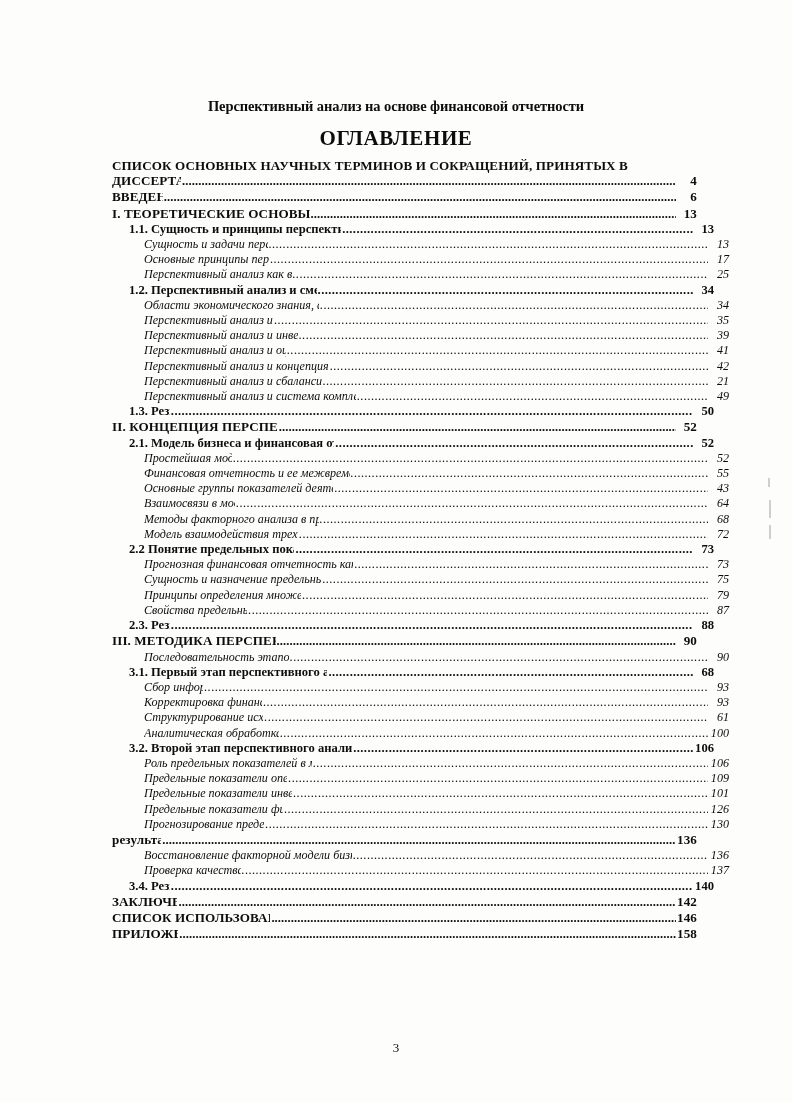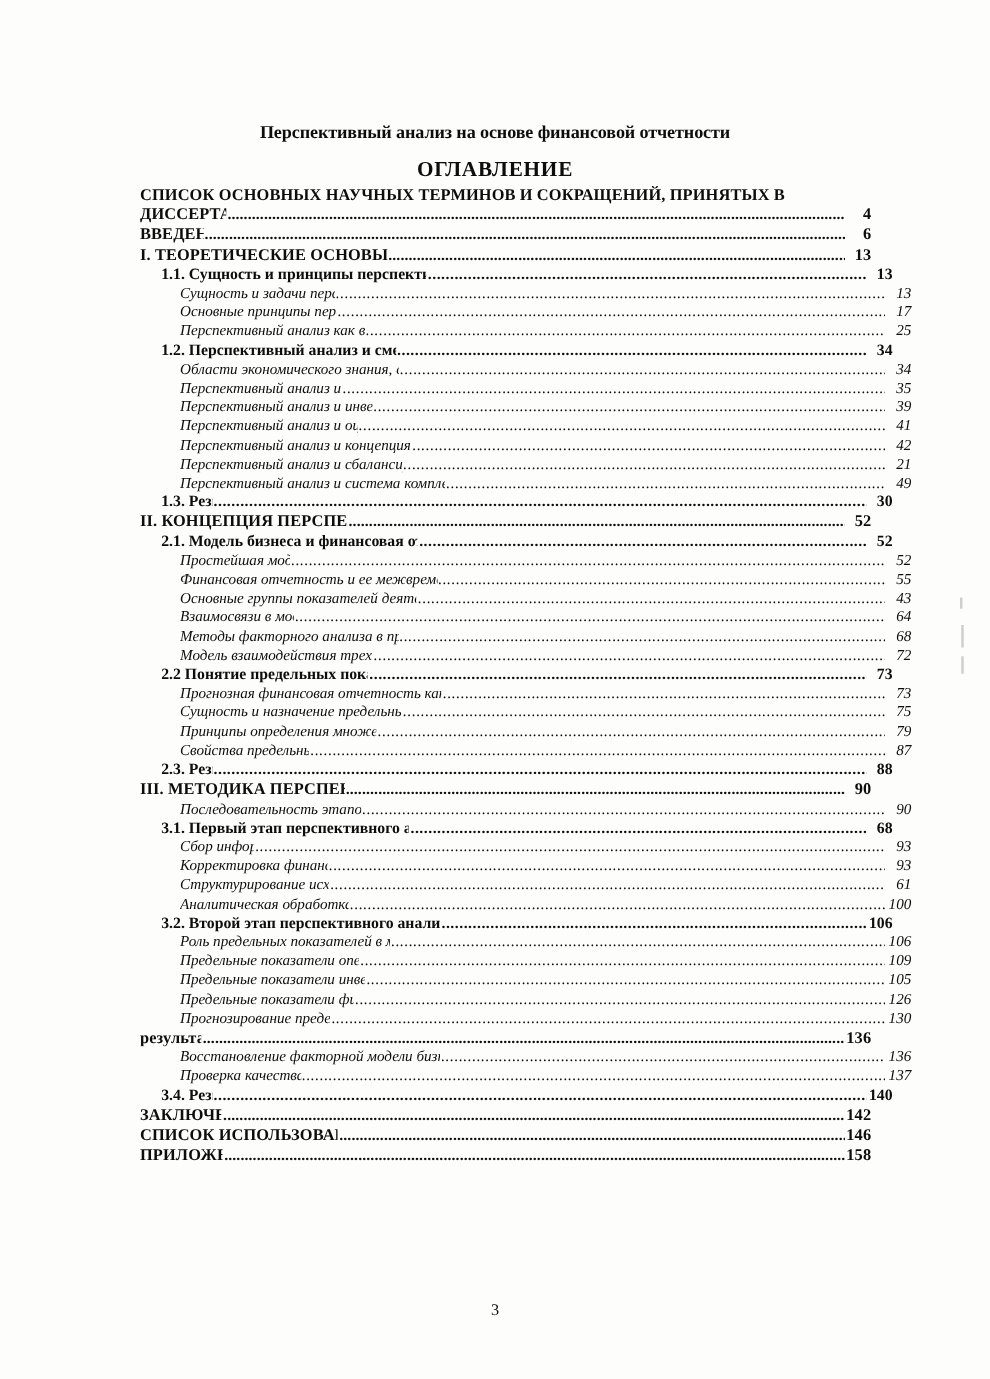--- a/index.html
+++ b/index.html
@@ -32,28 +32,28 @@
     font-weight: bold;
     letter-spacing: -0.1px;
   }
 
   .toc-heading {
     position: absolute;
     top: 126px;
     left: 0;
     width: 792px;
     text-align: center;
-    font-size: 17px;
+    font-size: 21px;
     font-weight: bold;
     letter-spacing: 0.6px;
   }
 
   .toc {
     position: absolute;
-    top: 148px;
+    top: 158px;
     left: 112px;
     width: 585px;
   }
 
   
   .entry {
     display: flex;
     align-items: baseline;
     width: 100%;
     line-height: 15.2px;
@@ -212,21 +212,21 @@
         <span class="pnum">21</span>
       </div>
       <div class="entry lvl2">
         <span class="label">Перспективный анализ и система комплексного экономического анализа (КЭА) Шеремета А.Д.</span>
         <span class="leader"></span>
         <span class="pnum">49</span>
       </div>
       <div class="entry lvl1">
         <span class="label">1.3. Резюме</span>
         <span class="leader"></span>
-        <span class="pnum">30</span>
+        <span class="pnum">50</span>
       </div>
       <div class="entry lvl0">
         <span class="label">II. КОНЦЕПЦИЯ ПЕРСПЕКТИВНОГО АНАЛИЗА</span>
         <span class="leader"></span>
         <span class="pnum">52</span>
       </div>
       <div class="entry lvl1">
         <span class="label">2.1. Модель бизнеса и финансовая отчетность как основа перспективного анализа</span>
         <span class="leader"></span>
         <span class="pnum">52</span>
@@ -337,21 +337,21 @@
         <span class="pnum">106</span>
       </div>
       <div class="entry lvl2">
         <span class="label">Предельные показатели операционной деятельности.</span>
         <span class="leader"></span>
         <span class="pnum">109</span>
       </div>
       <div class="entry lvl2">
         <span class="label">Предельные показатели инвестиционной деятельности.</span>
         <span class="leader"></span>
-        <span class="pnum">105</span>
+        <span class="pnum">101</span>
       </div>
       <div class="entry lvl2">
         <span class="label">Предельные показатели финансовой деятельности.</span>
         <span class="leader"></span>
         <span class="pnum">126</span>
       </div>
       <div class="entry lvl2">
         <span class="label">Прогнозирование предельных показателей.</span>
         <span class="leader"></span>
         <span class="pnum">130</span>

